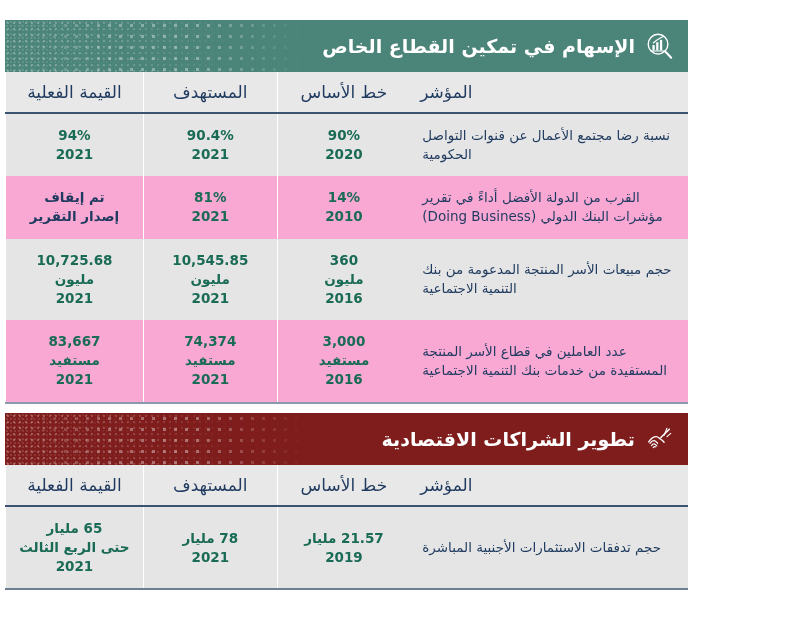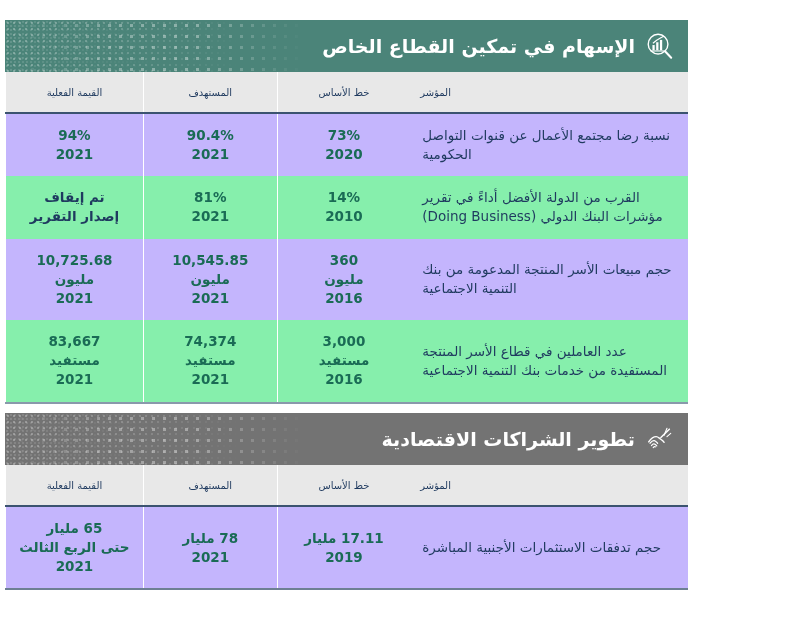--- a/index.html
+++ b/index.html
@@ -38,21 +38,21 @@
     position: relative;
     height: 52px;
     overflow: hidden;
     display: flex;
     align-items: center;
     justify-content: flex-start;
     padding-right: 14px;
     box-sizing: border-box;
   }
   .banner.teal  { background: #4b8479; }
-  .banner.blue  { background: #737373; }
+  .banner.blue  { background: #7f1d1d; }
 
   
   .banner .dots {
     position: absolute;
     top: 0;
     left: 0;
     width: 300px;
     height: 100%;
     pointer-events: none;
   }
@@ -102,21 +102,21 @@
   
   table.kpi {
     width: 100%;
     border-collapse: collapse;
     table-layout: fixed;
     background: #ffffff;
   }
   table.kpi thead th {
     background: #e8e8e8;
     color: #1f3a5f;
-    font-size: 10px;
+    font-size: 17px;
     font-weight: normal;
     height: 40px;
     padding: 0 10px;
     vertical-align: middle;
     border-left: 1px solid #ffffff;
   }
   table.kpi thead th.col-indicator {
     text-align: left;
     border-left: 1px solid #ffffff;
   }
@@ -127,22 +127,22 @@
 
   table.kpi tbody td {
     font-size: 13.5px;
     padding: 12px 12px;
     vertical-align: middle;
     border-left: 1px solid #ffffff;
     line-height: 1.42;
   }
   table.kpi tbody td:first-child { border-left: none; }
 
-  table.kpi tbody tr.odd  td { background: #c4b5fd; margin-top: 24px; }
-  table.kpi tbody tr.even td { background: #86efac; }
+  table.kpi tbody tr.odd  td { background: #e5e5e5; margin-top: 24px; }
+  table.kpi tbody tr.even td { background: #f9a8d4; }
 
   td.col-indicator {
     text-align: left;
     color: #1f3a5f;
     padding-right: 14px;
     padding-left: 18px;
   }
   td.col-val {
     text-align: center;
     color: #1a6b55;
@@ -206,21 +206,21 @@
           <th class="col-indicator">المؤشر</th>
           <th class="col-val">خط الأساس</th>
           <th class="col-val">المستهدف</th>
           <th class="col-val">القيمة الفعلية</th>
         </tr>
       </thead>
       <tbody>
         <tr class="odd">
           <td class="col-indicator">نسبة رضا مجتمع الأعمال عن قنوات التواصل الحكومية</td>
           <td class="col-val">
-            <span class="v-main">73%</span>
+            <span class="v-main">90%</span>
             <span class="v-year">2020</span>
           </td>
           <td class="col-val">
             <span class="v-main">90.4%</span>
             <span class="v-year">2021</span>
           </td>
           <td class="col-val">
             <span class="v-main">94%</span>
             <span class="v-year">2021</span>
           </td>
@@ -318,21 +318,21 @@
           <th class="col-indicator">المؤشر</th>
           <th class="col-val">خط الأساس</th>
           <th class="col-val">المستهدف</th>
           <th class="col-val">القيمة الفعلية</th>
         </tr>
       </thead>
       <tbody>
         <tr class="odd">
           <td class="col-indicator">حجم تدفقات الاستثمارات الأجنبية المباشرة</td>
           <td class="col-val">
-            <span class="v-main">17.11 مليار</span>
+            <span class="v-main">21.57 مليار</span>
             <span class="v-year">2019</span>
           </td>
           <td class="col-val">
             <span class="v-main">78 مليار</span>
             <span class="v-year">2021</span>
           </td>
           <td class="col-val">
             <span class="v-main">65 مليار</span>
             <span class="v-sub">حتى الربع الثالث</span>
             <span class="v-year">2021</span>

